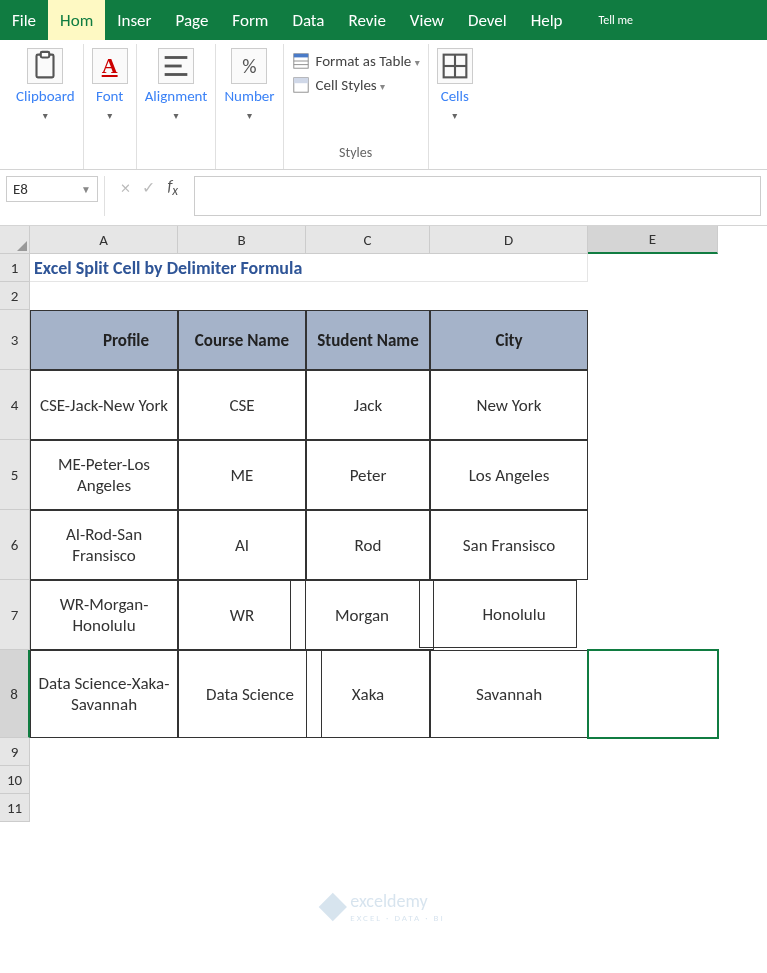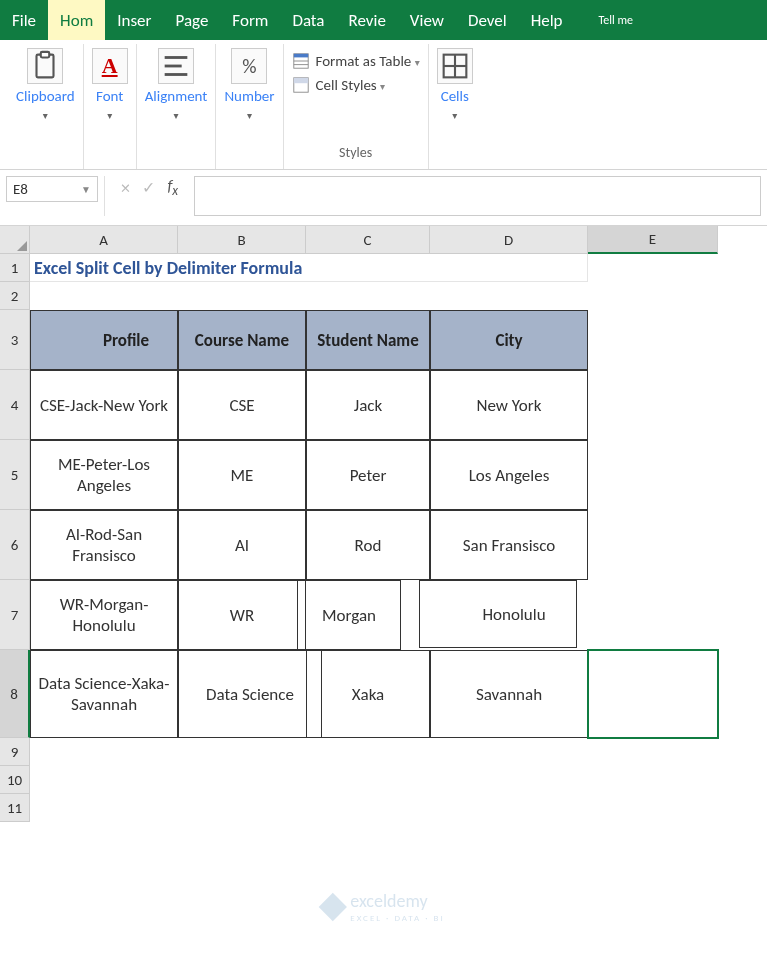--- a/index.html
+++ b/index.html
@@ -205,21 +205,21 @@
       <div class="cell bcell" style="left: 0px; top: 186px; width: 148px; height: 70px;">ME-Peter-Los Angeles</div>
       <div class="cell bcell" style="left: 148px; top: 186px; width: 128px; height: 70px;">ME</div>
       <div class="cell bcell" style="left: 276px; top: 186px; width: 124px; height: 70px;">Peter</div>
       <div class="cell bcell" style="left: 400px; top: 186px; width: 158px; height: 70px;">Los Angeles</div>
       <div class="cell bcell" style="left: 0px; top: 256px; width: 148px; height: 70px;">AI-Rod-San Fransisco</div>
       <div class="cell bcell" style="left: 148px; top: 256px; width: 128px; height: 70px;">AI</div>
       <div class="cell bcell" style="left: 276px; top: 256px; width: 124px; height: 70px;">Rod</div>
       <div class="cell bcell" style="left: 400px; top: 256px; width: 158px; height: 70px;">San Fransisco</div>
       <div class="cell bcell" style="left: 0px; top: 326px; width: 148px; height: 70px;">WR-Morgan-Honolulu</div>
       <div class="cell bcell" style="left: 148px; top: 326px; width: 128px; height: 70px;">WR</div>
-      <div class="cell bcell" style="left: 267px; top: 326px; width: 104px; height: 70px;">Morgan</div>
+      <div class="cell bcell" style="left: 260px; top: 326px; width: 144px; height: 70px;">Morgan</div>
       <div class="cell bcell" style="left: 389px; top: 326px; width: 158px; height: 68px; padding-left: 36px;">Honolulu</div>
       <div class="cell bcell" style="left: 0px; top: 396px; width: 148px; height: 88px;">Data Science-Xaka-Savannah</div>
       <div class="cell bcell" style="left: 148px; top: 396px; width: 144px; height: 88px;">Data Science</div>
       <div class="cell bcell" style="left: 276px; top: 396px; width: 124px; height: 88px;">Xaka</div>
       <div class="cell bcell" style="left: 400px; top: 396px; width: 158px; height: 88px;">Savannah</div>
       <div class="cell selcell" style="left: 558px; top: 396px; width: 130px; height: 88px;"></div>
     </div>
 </div>
 
 <div class="wm">

